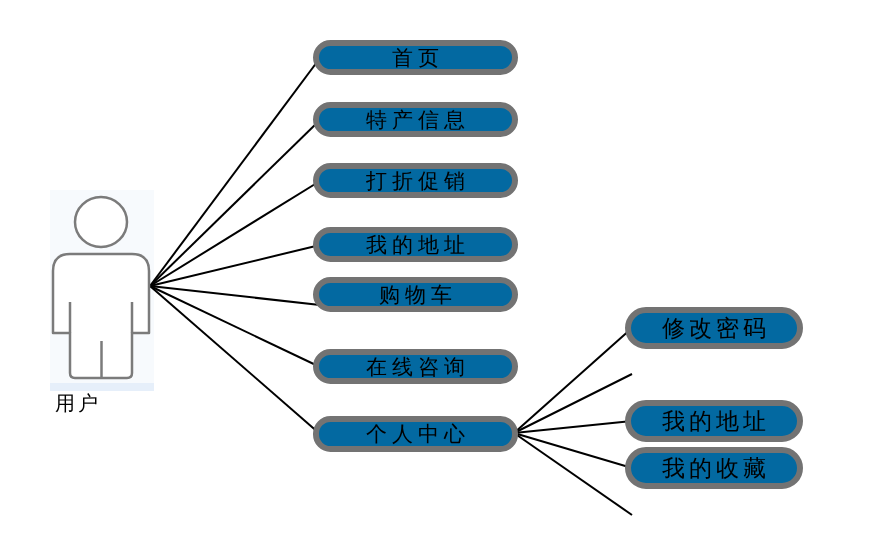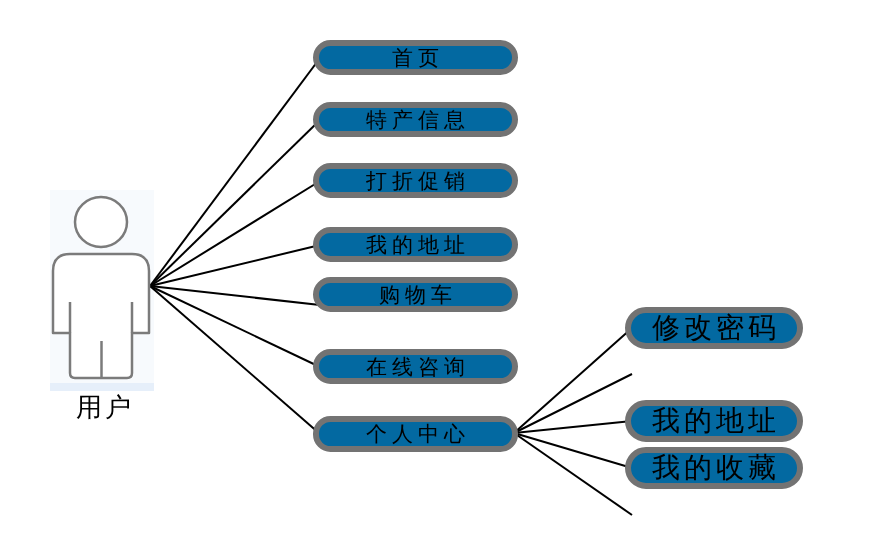--- a/index.html
+++ b/index.html
@@ -40,31 +40,31 @@
     border-radius: 17.5px;
     font-size: 21px;
     letter-spacing: 5px;
     padding-left: 5px;
   }
   .usecase.personal {
     left: 625px;
     width: 178px;
     height: 42px;
     border-radius: 21px;
-    font-size: 28px;
+    font-size: 23px;
     letter-spacing: 4px;
     padding-left: 4px;
   }
   .actor-label {
     position: absolute;
     left: 52px;
     top: 390px;
     width: 100px;
-    text-align: center;
-    font-size: 26px;
+    text-align: left;
+    font-size: 20px;
     letter-spacing: 3px;
     padding-left: 3px;
     color: #000000;
     z-index: 2;
   }
 </style>
 </head>
 <body>
 
 <div class="canvas">

